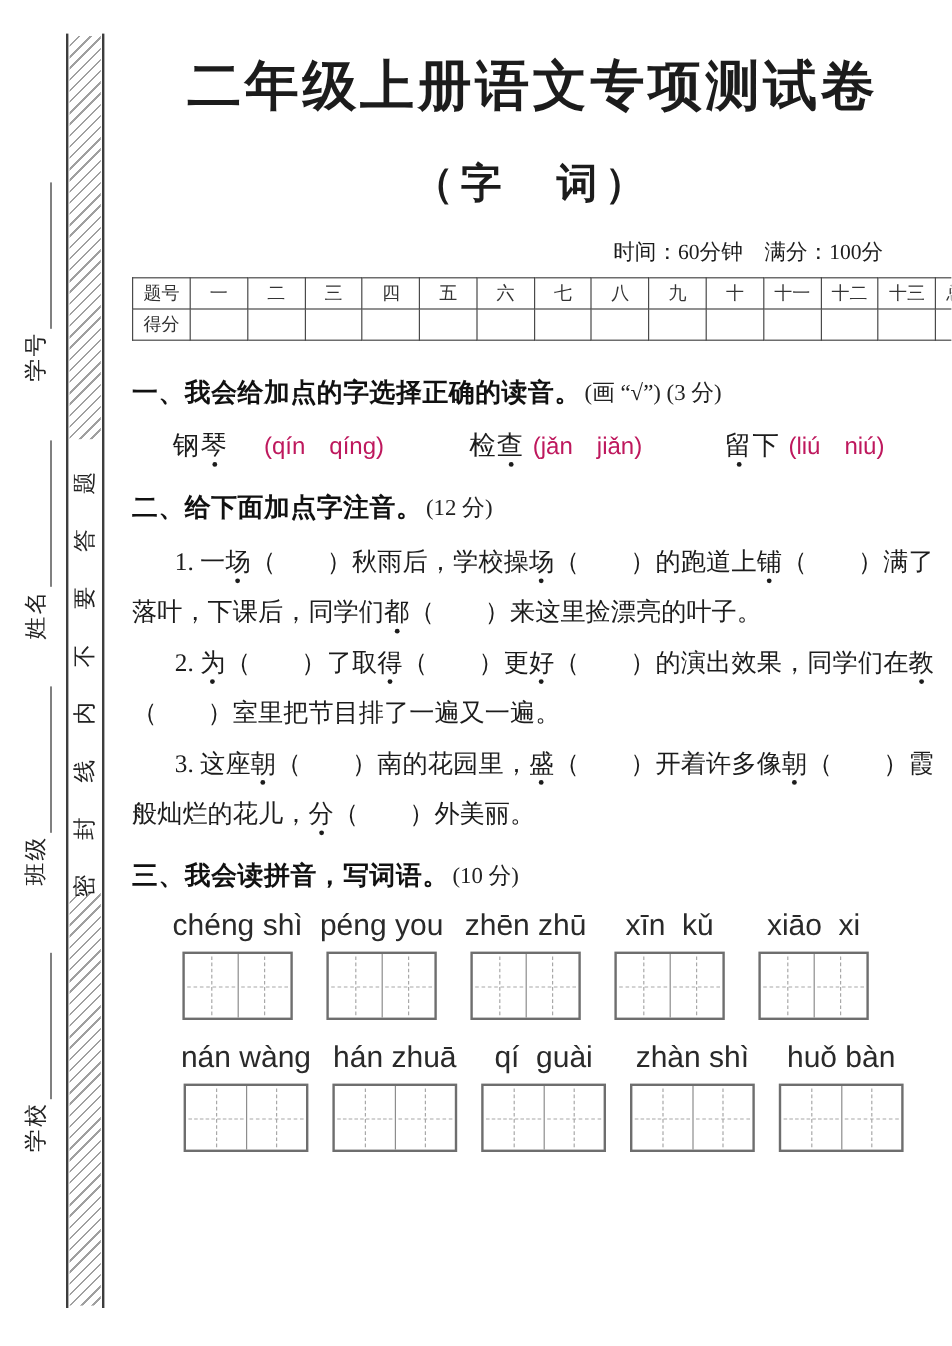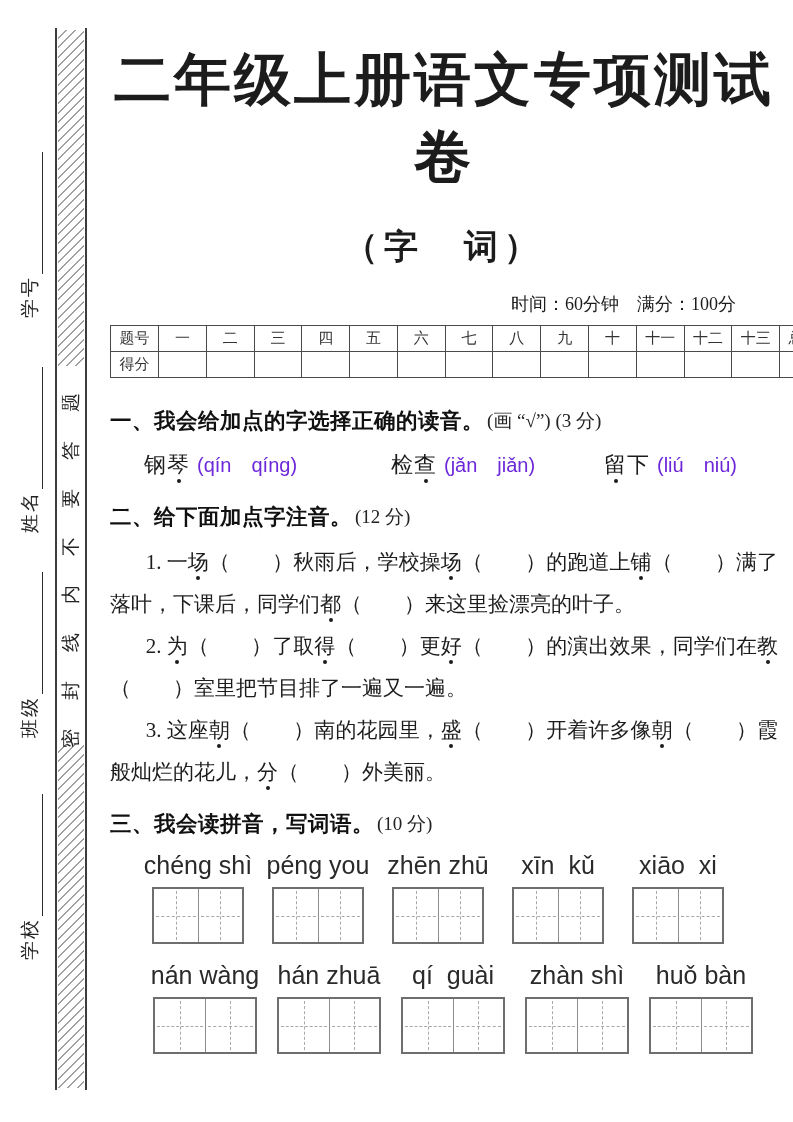--- a/index.html
+++ b/index.html
@@ -41,21 +41,21 @@
   }
   .side-field .lbl { font-size:19px; letter-spacing:2px; color:#222; }
   .side-field .blank { display:inline-block; width:122px; height:16px;
     border-bottom:1.6px solid #2d2d2d; margin-left:2px; }
   .sf-1 { top:217px; } .sf-2 { top:432px; } .sf-3 { top:637px; } .sf-4 { top:859px; }
 
   
   .main { position:absolute; left:110px; top:0; width:668px; }
   .title {
     margin-top:42px; text-align:center;
-    font-size:57px; font-weight:700; letter-spacing:3px;
+    font-size:45px; font-weight:700; letter-spacing:3px;
     font-family:"Liberation Serif", serif;
   }
   .subtitle { margin-top:28px; text-align:center; font-size:34px; letter-spacing:6px; font-weight:700; }
   .meta { margin-top:22px; text-align:right; padding-right:42px; font-size:18px; }
 
   table.score { margin-top:9px; width:718px; border-collapse:collapse; table-layout:fixed; }
   table.score td {
     border:1px solid #4a4a4a; height:26px;
     text-align:center; font-size:15px; color:#333;
   }
@@ -66,24 +66,24 @@
     font-family:"Liberation Sans", sans-serif;
     font-weight:700; font-size:21.5px; letter-spacing:.5px; color:#111;
   }
   .sec-head .note { font-size:19px; margin-left:3px; white-space:pre; color:#222; }
   .s1 { margin-top:28px; }
   .s2 { margin-top:22px; }
   .s3 { margin-top:16px; }
 
   .choice-row { display:flex; margin:15px 0 0 34px; align-items:baseline; }
   .choice-row .item { display:flex; align-items:baseline; }
-  .choice-row .item:nth-child(1) { width:247px; }
+  .choice-row .item:nth-child(1) { width:247px;gap:23px; }
   .choice-row .item:nth-child(2) { width:213px; }
   .hz { font-size:22px; letter-spacing:1px; }
-  .py { font-family:"Liberation Sans", sans-serif; font-size:20px; margin-left:7px; white-space:pre; color:#6d28d9; }
+  .py { font-family:"Liberation Sans", sans-serif; font-size:20px; margin-left:7px; white-space:pre; color:#be185d; }
 
   .para { font-size:21px; line-height:42px; text-indent:1.7em; margin-top:0; text-align:justify; }
   .s2 .para:first-of-type { margin-top:10px; }
 
   .em { position:relative; }
   .em::after {
     content:""; position:absolute; left:50%; bottom:-6px;
     width:4px; height:4px; border-radius:50%; background:#1c1c1c;
     transform:translateX(-50%);
   }

